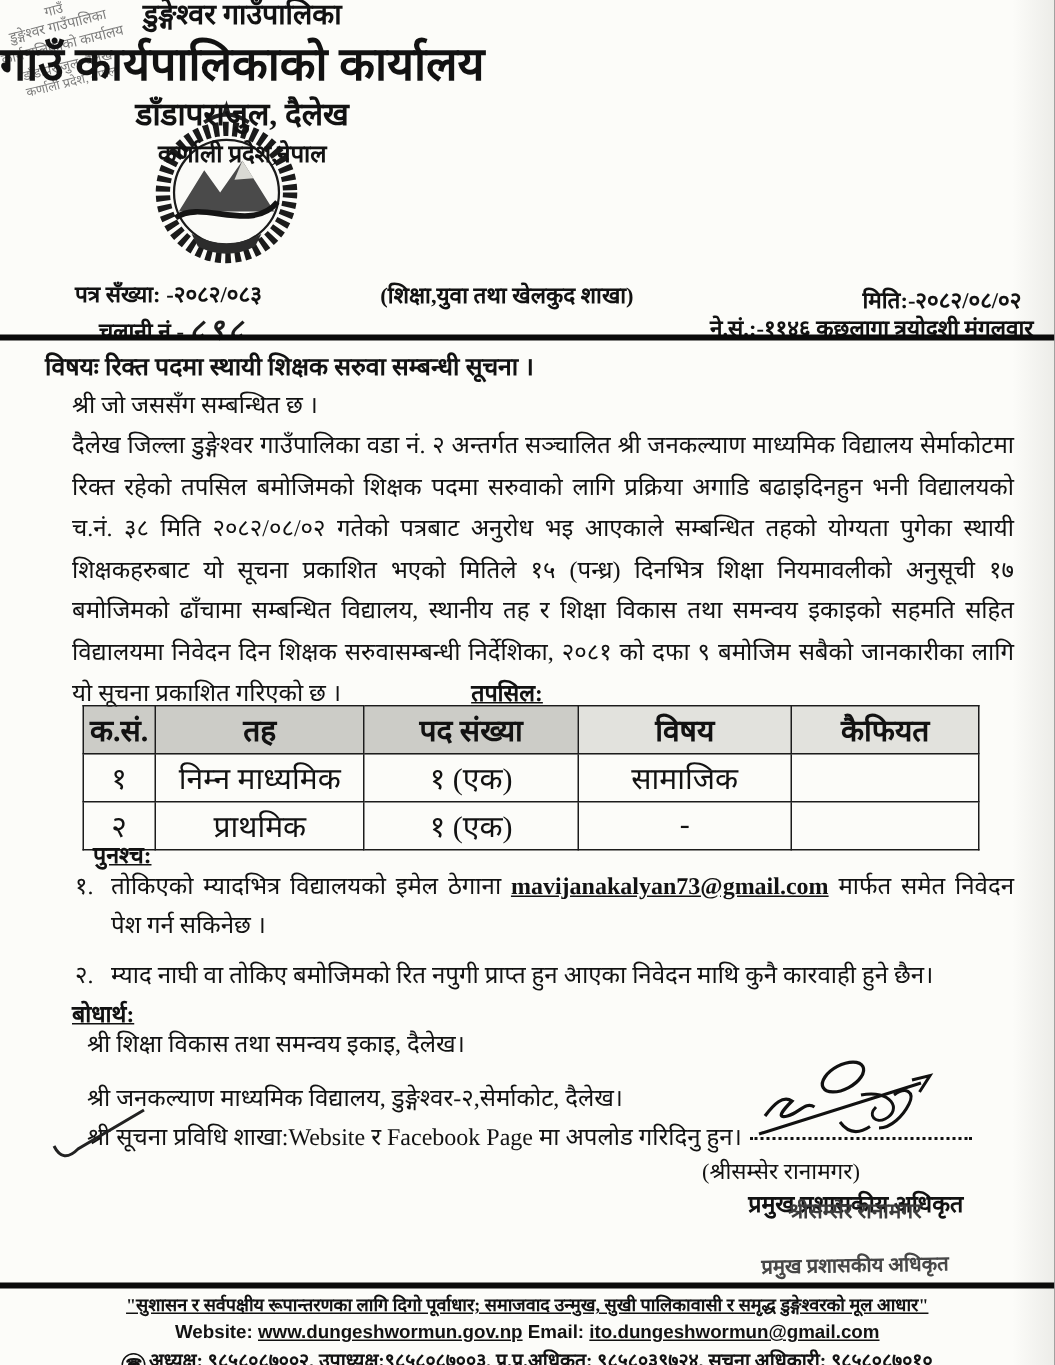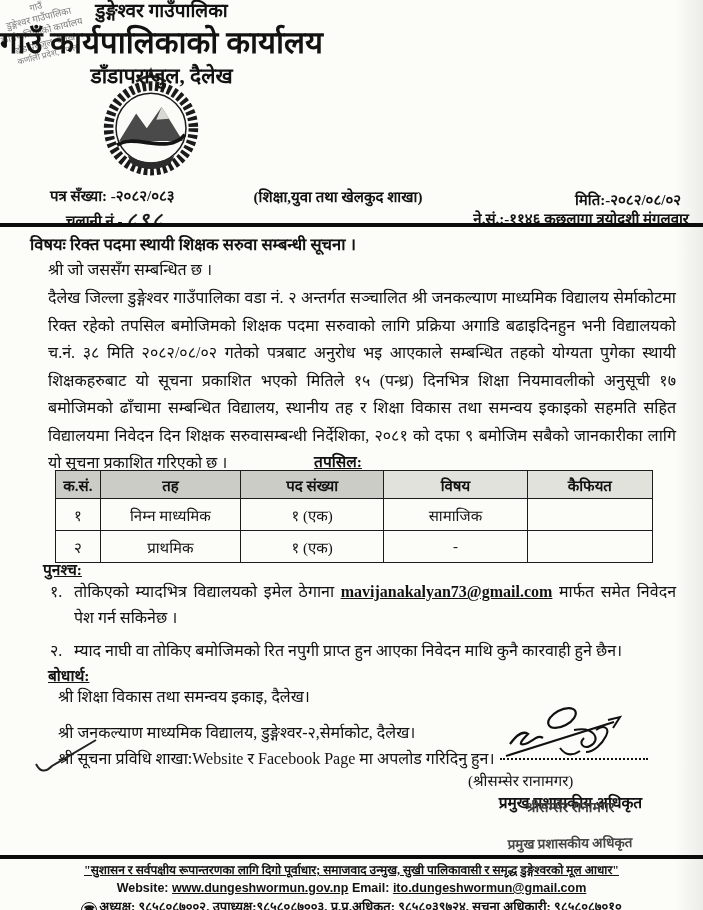--- a/index.html
+++ b/index.html
@@ -24,21 +24,21 @@
   .sf-0{font-size:9px;}
   .sf-1{font-size:9.5px;}
   .sf-2{font-size:9.5px;}
   .sf-3{font-size:9px;}
   .sf-4{font-size:8.5px;}
   .subj{left:30px;top:232px;width:616px;font-size:16.5px;font-weight:600;}
   .salut{left:48px;top:258px;font-size:16px;}
   .bodytext{left:48px;top:284px;width:628px;font-size:16px;line-height:1.72;text-align:justify;}
   .tapsil{left:30px;top:450px;width:616px;text-align:center;font-size:15.5px;font-weight:bold;}
   .u{text-decoration:underline;}
-  table.detail{position:absolute;left:55px;top:470px;width:598px;border-collapse:collapse;font-size:15px;}
+  table.detail{position:absolute;left:55px;top:470px;width:598px;border-collapse:collapse;font-size:20px;}
   table.detail th,table.detail td{border:1.5px solid #1c1c1c;text-align:center;padding:2px 4px;}
   table.detail th{font-weight:bold;height:23px;}
   table.detail td{height:27px;}
   th.shade-a{background:#ccccc7;}
   th.shade-b{background:#e2e2dd;}
   .sec-title{font-size:15.5px;font-weight:bold;}
   .ps-list{left:50px;top:579px;width:626px;font-size:16px;line-height:1.62;}
   .ps-item{display:flex;margin-bottom:7px;}
   .ps-num{width:24px;flex:0 0 24px;}
   .ps-text{flex:1;text-align:justify;}
@@ -79,20 +79,21 @@
     <div class="sf-1">डुङ्गेश्वर गाउँपालिका</div>
     <div class="sf-2">कार्यपालिकाको कार्यालय</div>
     <div class="sf-3">डाँडापराजुल, दैलेख</div>
     <div class="sf-4">कर्णाली प्रदेश, नेपाल</div>
   </div>
 
   <div class="abs head-block">
     <div class="h-muni">डुङ्गेश्वर गाउँपालिका</div>
     <div class="h-office">गाउँ कार्यपालिकाको कार्यालय</div>
     <div class="h-place">डाँडापराजुल, दैलेख</div>
+    <div class="h-prov">कर्णाली प्रदेश,नेपाल</div>
   </div>
 
   <div class="abs meta" style="left:50px;top:185px;">पत्र सँख्या: -२०८२/०८३</div>
   <div class="abs meta" style="left:66px;top:206px;">
     <span>चलानी नं.-</span>
     <span class="chalani-hand">८९८</span>
   </div>
   <div class="abs meta" style="left:228px;top:186px;width:220px;text-align:center;">(शिक्षा,युवा तथा खेलकुद शाखा)</div>
   <div class="abs meta" style="right:22px;top:189px;">मिति:-२०८२/०८/०२</div>
   <div class="abs meta" style="right:14px;top:208px;">ने.सं.:-११४६ कछलागा त्रयोदशी मंगलवार</div>
@@ -127,21 +128,21 @@
       <tr>
         <td>२</td>
         <td>प्राथमिक</td>
         <td>१ (एक)</td>
         <td>-</td>
         <td></td>
       </tr>
     </tbody>
   </table>
 
-  <div class="abs sec-title" style="left:43px;top:558px;"><span class="u">पुनश्च:</span></div>
+  <div class="abs sec-title" style="left:62px;top:558px;"><span class="u">पुनश्च:</span></div>
   <div class="abs ps-list">
     <div class="ps-item">
       <span class="ps-num">१.</span>
       <span class="ps-text"><span>तोकिएको म्यादभित्र विद्यालयको इमेल ठेगाना </span><span class="email-bold">mavijanakalyan73@gmail.com</span><span> मार्फत समेत निवेदन पेश गर्न सकिनेछ ।</span></span>
     </div>
     <div class="ps-item">
       <span class="ps-num">२.</span>
       <span class="ps-text">म्याद नाघी वा तोकिए बमोजिमको रित नपुगी प्राप्त हुन आएका निवेदन माथि कुनै कारवाही हुने छैन।</span>
     </div>
   </div>

